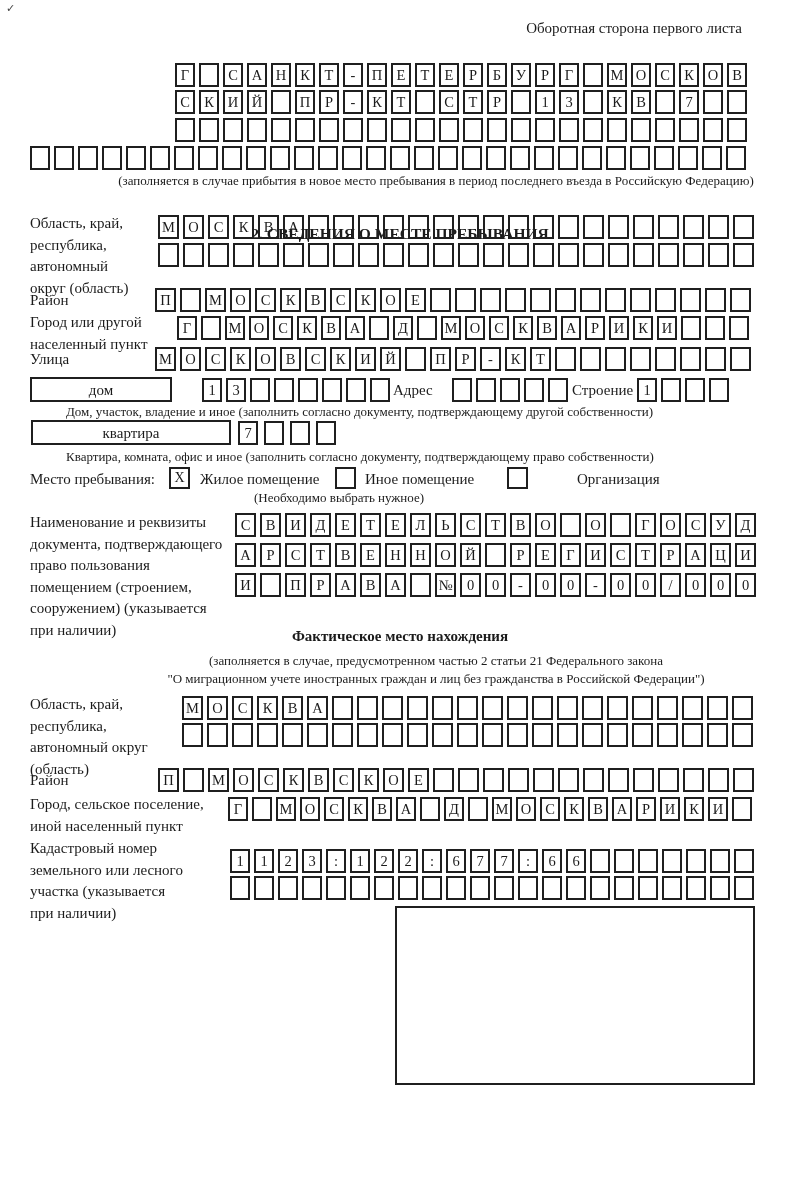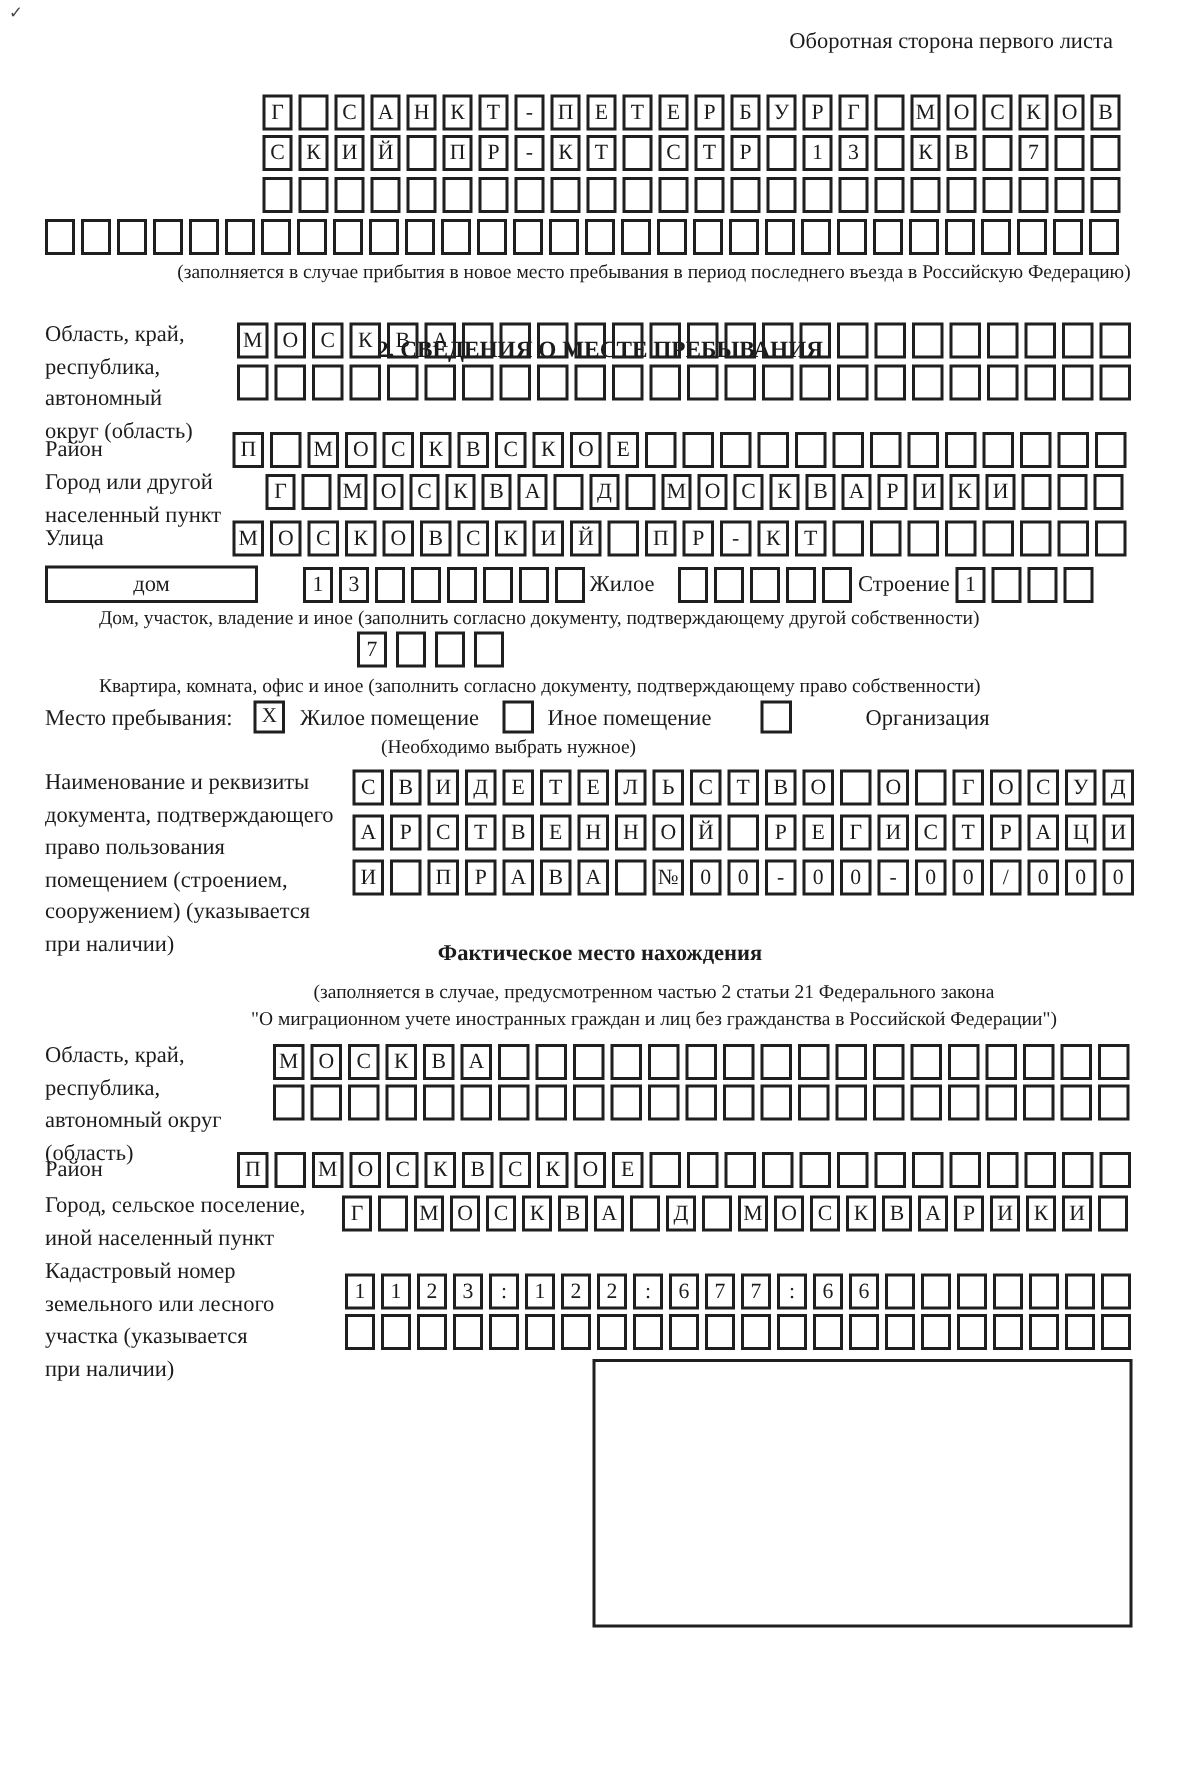--- a/index.html
+++ b/index.html
@@ -299,37 +299,38 @@
   <div class="row" style="left:202px;top:378px;">
       <span class="cell">1</span>
       <span class="cell">3</span>
       <span class="cell"></span>
       <span class="cell"></span>
       <span class="cell"></span>
       <span class="cell"></span>
       <span class="cell"></span>
       <span class="cell"></span>
     </div>
-  <div class="inline-lbl" style="left:393px;top:380px;">Жилое</div>
+  <div class="inline-lbl" style="left:393px;top:380px;">Адрес</div>
   <div class="row" style="left:452px;top:378px;">
       <span class="cell"></span>
       <span class="cell"></span>
       <span class="cell"></span>
       <span class="cell"></span>
       <span class="cell"></span>
     </div>
   <div class="inline-lbl" style="left:572px;top:380px;">Строение</div>
   <div class="row" style="left:637px;top:378px;">
       <span class="cell">1</span>
       <span class="cell"></span>
       <span class="cell"></span>
       <span class="cell"></span>
     </div>
   <div class="abs note" style="left:30px;top:403px;">Дом, участок, владение и иное (заполнить согласно документу, подтверждающему другой собственности)</div>
 
+  <div class="fieldbox" style="left:31px;top:420px;width:200px;">квартира</div>
   <div class="row g6" style="left:238px;top:421px;">
       <span class="cell">7</span>
       <span class="cell"></span>
       <span class="cell"></span>
       <span class="cell"></span>
     </div>
   <div class="abs note" style="left:30px;top:448px;">Квартира, комната, офис и иное (заполнить согласно документу, подтверждающему право собственности)</div>
 
   <div class="inline-lbl" style="left:30px;top:469px;">Место пребывания:</div>
   <div class="chk" style="left:169px;top:467px;">X</div>

